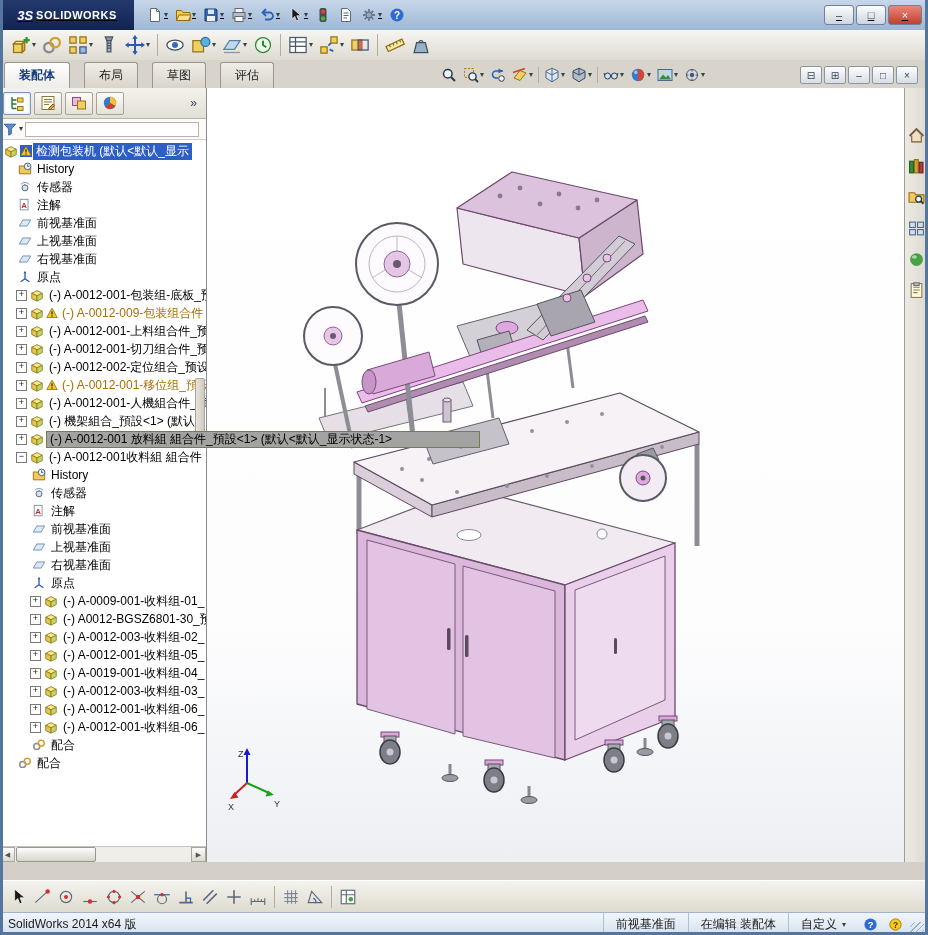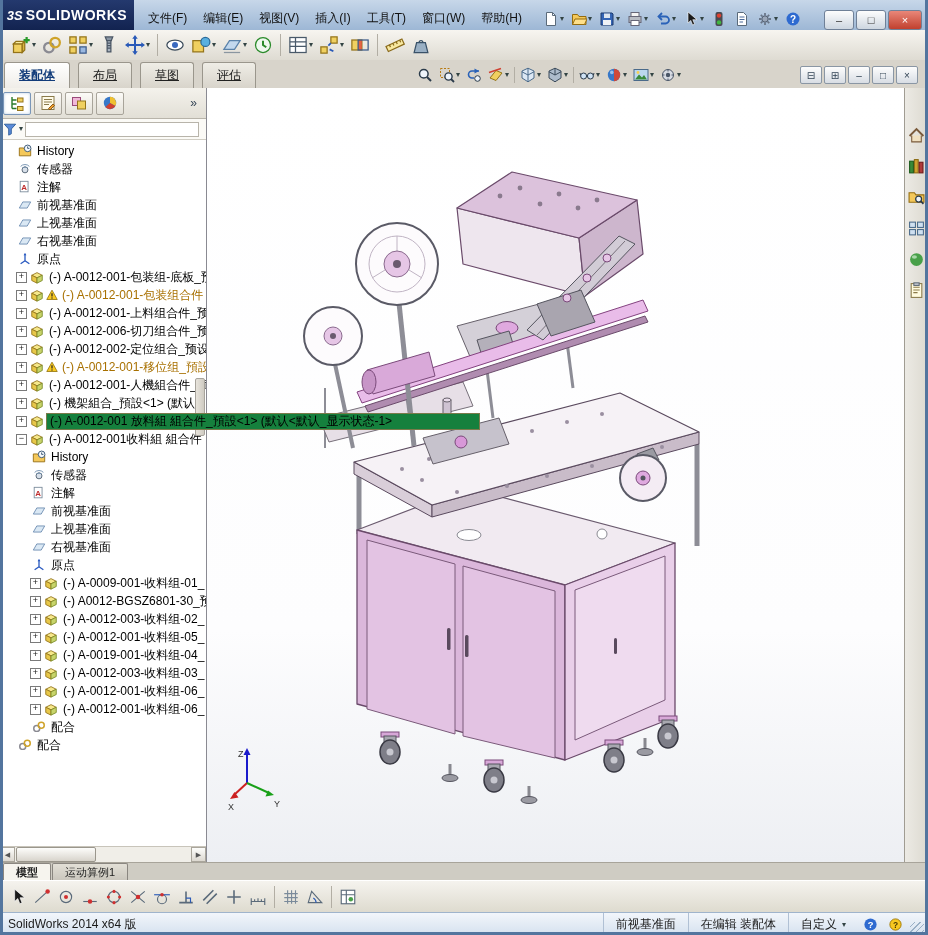--- a/index.html
+++ b/index.html
@@ -4,25 +4,25 @@
 <style>
   html,body{margin:0;padding:0;width:928px;height:935px;overflow:hidden;
     font-family:"Liberation Sans","DejaVu Sans",sans-serif;font-size:12px;background:#d4d0c8;}
   #app{position:absolute;inset:0;}
   .edge{position:absolute;background:#53759e;z-index:60;pointer-events:none;}
   #edge-l{left:0;top:0;bottom:0;width:3px;}
   #edge-r{right:0;top:0;bottom:0;width:3px;}
   #edge-b{left:0;right:0;bottom:0;height:3px;}
   
   #titlebar{position:absolute;left:0;top:0;right:0;height:30px;
-    background:linear-gradient(#c7d7e9,#9db7d5);display:flex;align-items:flex-end;border-bottom:1px solid #7e96b4;}
+    background:linear-gradient(#c7d7e9,#9db7d5);display:flex;align-items:center;border-bottom:1px solid #7e96b4;text-decoration:underline;}
   #logo{width:134px;height:30px;background:linear-gradient(#24396e,#122350);color:#fff;
     display:flex;align-items:center;justify-content:center;gap:3px;font-weight:bold;}
   #logo .mark{font-style:italic;font-size:13px;color:#fff;}
-  #logo .word{font-size:14px;letter-spacing:0.5px;}
+  #logo .word{font-size:11px;letter-spacing:0.5px;}
   #menubar{display:flex;align-items:center;margin-left:6px;}
   .menuitem{padding:3px 8px;color:#111;cursor:default;}
   #quickbar{display:flex;align-items:center;margin-left:10px;gap:1px;}
   #quickbar .ic{width:16px;height:16px;}
   #wincontrols{margin-left:auto;display:flex;gap:2px;margin-right:6px;}
   .wbtn{width:28px;height:18px;border:1px solid #6f8097;border-radius:3px;
     background:linear-gradient(#fdfdfd,#cdd6e0);display:flex;align-items:center;justify-content:center;
     font-size:11px;color:#333;}
   .wbtn.close{background:linear-gradient(#e98779,#c1402e);color:#fff;width:32px;}
   
@@ -33,21 +33,21 @@
   .ic svg{width:100%;height:100%;display:block;}
   #toolbar2{position:absolute;left:0;top:30px;right:0;height:30px;
     background:linear-gradient(#f7f5f0,#dedbd2);border-bottom:1px solid #b8b4aa;
     display:flex;align-items:center;padding-left:8px;}
   #toolbar2 .ic{width:20px;height:20px;}
   
   #tabrow{position:absolute;left:0;top:60px;right:0;height:28px;background:#d8d4cb;
     border-bottom:1px solid #a8a49a;display:flex;align-items:flex-end;}
   #cmdtabs{display:flex;align-items:flex-end;padding-left:4px;}
   .ctab{padding:4px 14px 4px;border:1px solid #9a968c;border-bottom:none;border-radius:3px 3px 0 0;
-    background:linear-gradient(#efede6,#d8d4cb);margin-right:8px;color:#222;text-decoration:underline;}
+    background:linear-gradient(#efede6,#d8d4cb);margin-right:14px;color:#222;}
   .ctab.active{background:linear-gradient(#ffffff,#efede8);font-weight:bold;color:#123c7a;}
   #headsup{display:flex;align-items:center;margin-left:150px;margin-bottom:2px;}
   #headsup .ic{width:16px;height:16px;}
   #headsup .sep{height:16px;margin:0 2px;}
   #doccontrols{margin-left:auto;margin-right:10px;margin-bottom:4px;display:flex;gap:2px;}
   .dbtn{width:20px;height:16px;border:1px solid #8a96a4;border-radius:2px;background:linear-gradient(#fdfdfd,#d8dde4);
     display:flex;align-items:center;justify-content:center;font-size:10px;color:#345;}
   
   #main{position:absolute;left:0;top:88px;right:0;height:774px;display:flex;}
   #leftpanel{width:206px;flex:none;background:#ffffff;border-right:1px solid #8a8a92;
@@ -68,21 +68,21 @@
   .trow.ttip{overflow:visible;z-index:40;}
   .exp{width:9px;height:9px;flex:none;border:1px solid #7a7a7a;background:#fff;
     font-size:9px;line-height:7px;text-align:center;margin-right:3px;box-sizing:content-box;color:#222;}
   .expsp{width:2px;flex:none;}
   .tico{width:14px;height:14px;flex:none;margin-right:2px;}
   .wico{width:12px;height:12px;flex:none;margin-right:1px;}
   .lbl{padding:0 3px;color:#000;}
   .warntx .lbl{color:#a87000;}
   .sel .lbl{background:#2d5ec6;color:#fff;}
   .sel .wico{background:#2d5ec6;}
-  .ttip .lbl{background:#15803d;border:1px solid #7a7a4a;width:426px;flex:none;overflow:hidden;height:15px;line-height:15px;}
+  .ttip .lbl{background:#a3a3a3;border:1px solid #7a7a4a;width:426px;flex:none;overflow:hidden;height:15px;line-height:15px;}
   #vscroll{position:absolute;right:1px;top:290px;width:8px;height:56px;background:linear-gradient(90deg,#e8e4dc,#cfcbc2);
     border:1px solid #a8a49c;border-radius:2px;z-index:5;}
   #hscroll{position:absolute;left:0;right:0;bottom:0;height:15px;background:#f0eee8;
     border-top:1px solid #c8c4ba;display:flex;align-items:center;z-index:5;}
   .sarrow{width:15px;height:15px;flex:none;display:flex;align-items:center;justify-content:center;
     font-size:7px;color:#555;background:linear-gradient(#fdfdfb,#dcd8d0);border:1px solid #aaa69c;box-sizing:border-box;}
   #hthumb{width:78px;height:13px;background:linear-gradient(#fdfdfb,#d8d4cc);border:1px solid #9a968c;border-radius:2px;margin:0 1px;}
   .strack{flex:1;}
   #viewport{flex:1;position:relative;background:linear-gradient(180deg,#ffffff 0%,#fdfdfe 70%,#edeff3 100%);
     overflow:hidden;z-index:1;}
@@ -115,29 +115,20 @@
 </head>
 <body>
 
 <div id="app">
 
   <div id="titlebar">
     <div id="logo">
       <span class="mark">3S</span>
       <span class="word">SOLIDWORKS</span>
     </div>
-    <div id="menubar">
-        <span class="menuitem">文件(F)</span>
-        <span class="menuitem">编辑(E)</span>
-        <span class="menuitem">视图(V)</span>
-        <span class="menuitem">插入(I)</span>
-        <span class="menuitem">工具(T)</span>
-        <span class="menuitem">窗口(W)</span>
-        <span class="menuitem">帮助(H)</span>
-      </div>
     <div id="quickbar">
         <span class="btn">
           <span class="ic">
             <svg viewBox="0 0 16 16">
               <path d="M3.5 1.5h6l3 3v10h-9z" fill="#fff" stroke="#5a6a7a"></path>
               <path d="M9.5 1.5v3h3" fill="none" stroke="#5a6a7a"></path>
             </svg>
           </span>
           <span class="caret">▾</span>
         </span>
@@ -520,114 +511,128 @@
       <div id="filterrow">
         <span class="ic" id="funnel">
             <svg viewBox="0 0 16 16">
               <path d="M1.5 2.5h13L9.5 8v5.5l-3 1.5V8z" fill="#5a8ad8" stroke="#2a5a98"></path>
             </svg>
           </span>
         <span class="caret">▾</span>
         <span class="ffield"></span>
       </div>
       <div id="tree">
-          <div class="trow" style="padding-left: 16px;">
-            <span class="expsp"></span>
-            <span class="tico"><svg viewBox="0 0 16 16">
-                <path d="M1.5 4.5h5l1 1.5h7v7.5H1.5z" fill="#f4c85a" stroke="#946c10"></path>
-                <circle cx="11" cy="5" r="3.8" fill="#f4f8fc" stroke="#2a4a6a"></circle>
-                <path d="M11 2.8V5h2" fill="none" stroke="#2a4a6a"></path>
-              </svg></span>
-            <span class="lbl">History</span>
-          </div>
-          <div class="trow" style="padding-left: 16px;">
-            <span class="expsp"></span>
-            <span class="tico"><svg viewBox="0 0 16 16">
-                <circle cx="8" cy="9" r="3.4" fill="#d8e0ea" stroke="#4a5a6a"></circle>
-                <path d="M3 5a7 7 0 0 1 10 0M4.8 7a4.5 4.5 0 0 1 6.4 0" fill="none" stroke="#6a8aaa"></path>
-              </svg></span>
-            <span class="lbl">传感器</span>
-          </div>
-          <div class="trow" style="padding-left: 16px;">
-            <span class="expsp"></span>
-            <span class="tico"><svg viewBox="0 0 16 16">
-                <rect x="2.5" y="1.5" width="9" height="12" fill="#fff" stroke="#7a8a9a"></rect>
-                <text x="7" y="11" font-size="9" font-weight="bold" fill="#c03030" text-anchor="middle">A</text>
-              </svg></span>
-            <span class="lbl">注解</span>
-          </div>
-          <div class="trow" style="padding-left: 16px;">
-            <span class="expsp"></span>
-            <span class="tico"><svg viewBox="0 0 16 16">
-                <path d="M1.5 11.5l4-7h9l-4 7z" fill="#d4e4f2" fill-opacity="0.85" stroke="#6a8ab0"></path>
-              </svg></span>
-            <span class="lbl">前视基准面</span>
-          </div>
-          <div class="trow" style="padding-left: 16px;">
-            <span class="expsp"></span>
-            <span class="tico"><svg viewBox="0 0 16 16">
-                <path d="M1.5 11.5l4-7h9l-4 7z" fill="#d4e4f2" fill-opacity="0.85" stroke="#6a8ab0"></path>
-              </svg></span>
-            <span class="lbl">上视基准面</span>
-          </div>
-          <div class="trow" style="padding-left: 16px;">
-            <span class="expsp"></span>
-            <span class="tico"><svg viewBox="0 0 16 16">
-                <path d="M1.5 11.5l4-7h9l-4 7z" fill="#d4e4f2" fill-opacity="0.85" stroke="#6a8ab0"></path>
-              </svg></span>
-            <span class="lbl">右视基准面</span>
-          </div>
-          <div class="trow" style="padding-left: 16px;">
-            <span class="expsp"></span>
-            <span class="tico"><svg viewBox="0 0 16 16">
-                <path d="M8 2v8M8 10L3 13.5M8 10l5 3.5" fill="none" stroke="#2a5ac0" stroke-width="1.5"></path>
-                <path d="M8 1l1.6 2.6H6.4z" fill="#2a5ac0"></path>
-              </svg></span>
-            <span class="lbl">原点</span>
-          </div>
-          <div class="trow" style="padding-left: 16px;">
-            <span class="exp">+</span>
-            <span class="tico"><svg viewBox="0 0 16 16">
-                <path d="M2 6l6-3 6 3-6 3z" fill="#f6e88a" stroke="#94741a"></path>
-                <path d="M2 6v6l6 3V9z" fill="#e8c84a" stroke="#94741a"></path>
-                <path d="M14 6v6l-6 3V9z" fill="#c8d46a" stroke="#7a8a28"></path>
-              </svg></span>
-            <span class="lbl">(-) A-0012-001-包装组-底板_预</span>
-          </div>
-          <div class="trow warntx" style="padding-left: 16px;">
-            <span class="exp">+</span>
+          <div class="trow sel" style="padding-left: 2px;">
+            <span class="expsp"></span>
             <span class="tico"><svg viewBox="0 0 16 16">
                 <path d="M2 6l6-3 6 3-6 3z" fill="#f6e88a" stroke="#94741a"></path>
                 <path d="M2 6v6l6 3V9z" fill="#e8c84a" stroke="#94741a"></path>
                 <path d="M14 6v6l-6 3V9z" fill="#c8d46a" stroke="#7a8a28"></path>
               </svg></span>
             <span class="wico"><svg viewBox="0 0 16 16">
                 <path d="M8 1.5L15 14H1z" fill="#f8c820" stroke="#8a6a00"></path>
                 <path d="M8 5.5v4.5" stroke="#222" stroke-width="1.6"></path>
                 <circle cx="8" cy="12" r="0.9" fill="#222"></circle>
               </svg></span>
-            <span class="lbl">(-) A-0012-001-包装组合件</span>
+            <span class="lbl">检测包装机 (默认&lt;默认_显示</span>
+          </div>
+          <div class="trow" style="padding-left: 16px;">
+            <span class="expsp"></span>
+            <span class="tico"><svg viewBox="0 0 16 16">
+                <path d="M1.5 4.5h5l1 1.5h7v7.5H1.5z" fill="#f4c85a" stroke="#946c10"></path>
+                <circle cx="11" cy="5" r="3.8" fill="#f4f8fc" stroke="#2a4a6a"></circle>
+                <path d="M11 2.8V5h2" fill="none" stroke="#2a4a6a"></path>
+              </svg></span>
+            <span class="lbl">History</span>
+          </div>
+          <div class="trow" style="padding-left: 16px;">
+            <span class="expsp"></span>
+            <span class="tico"><svg viewBox="0 0 16 16">
+                <circle cx="8" cy="9" r="3.4" fill="#d8e0ea" stroke="#4a5a6a"></circle>
+                <path d="M3 5a7 7 0 0 1 10 0M4.8 7a4.5 4.5 0 0 1 6.4 0" fill="none" stroke="#6a8aaa"></path>
+              </svg></span>
+            <span class="lbl">传感器</span>
+          </div>
+          <div class="trow" style="padding-left: 16px;">
+            <span class="expsp"></span>
+            <span class="tico"><svg viewBox="0 0 16 16">
+                <rect x="2.5" y="1.5" width="9" height="12" fill="#fff" stroke="#7a8a9a"></rect>
+                <text x="7" y="11" font-size="9" font-weight="bold" fill="#c03030" text-anchor="middle">A</text>
+              </svg></span>
+            <span class="lbl">注解</span>
+          </div>
+          <div class="trow" style="padding-left: 16px;">
+            <span class="expsp"></span>
+            <span class="tico"><svg viewBox="0 0 16 16">
+                <path d="M1.5 11.5l4-7h9l-4 7z" fill="#d4e4f2" fill-opacity="0.85" stroke="#6a8ab0"></path>
+              </svg></span>
+            <span class="lbl">前视基准面</span>
+          </div>
+          <div class="trow" style="padding-left: 16px;">
+            <span class="expsp"></span>
+            <span class="tico"><svg viewBox="0 0 16 16">
+                <path d="M1.5 11.5l4-7h9l-4 7z" fill="#d4e4f2" fill-opacity="0.85" stroke="#6a8ab0"></path>
+              </svg></span>
+            <span class="lbl">上视基准面</span>
+          </div>
+          <div class="trow" style="padding-left: 16px;">
+            <span class="expsp"></span>
+            <span class="tico"><svg viewBox="0 0 16 16">
+                <path d="M1.5 11.5l4-7h9l-4 7z" fill="#d4e4f2" fill-opacity="0.85" stroke="#6a8ab0"></path>
+              </svg></span>
+            <span class="lbl">右视基准面</span>
+          </div>
+          <div class="trow" style="padding-left: 16px;">
+            <span class="expsp"></span>
+            <span class="tico"><svg viewBox="0 0 16 16">
+                <path d="M8 2v8M8 10L3 13.5M8 10l5 3.5" fill="none" stroke="#2a5ac0" stroke-width="1.5"></path>
+                <path d="M8 1l1.6 2.6H6.4z" fill="#2a5ac0"></path>
+              </svg></span>
+            <span class="lbl">原点</span>
+          </div>
+          <div class="trow" style="padding-left: 16px;">
+            <span class="exp">+</span>
+            <span class="tico"><svg viewBox="0 0 16 16">
+                <path d="M2 6l6-3 6 3-6 3z" fill="#f6e88a" stroke="#94741a"></path>
+                <path d="M2 6v6l6 3V9z" fill="#e8c84a" stroke="#94741a"></path>
+                <path d="M14 6v6l-6 3V9z" fill="#c8d46a" stroke="#7a8a28"></path>
+              </svg></span>
+            <span class="lbl">(-) A-0012-001-包装组-底板_预</span>
+          </div>
+          <div class="trow warntx" style="padding-left: 16px;">
+            <span class="exp">+</span>
+            <span class="tico"><svg viewBox="0 0 16 16">
+                <path d="M2 6l6-3 6 3-6 3z" fill="#f6e88a" stroke="#94741a"></path>
+                <path d="M2 6v6l6 3V9z" fill="#e8c84a" stroke="#94741a"></path>
+                <path d="M14 6v6l-6 3V9z" fill="#c8d46a" stroke="#7a8a28"></path>
+              </svg></span>
+            <span class="wico"><svg viewBox="0 0 16 16">
+                <path d="M8 1.5L15 14H1z" fill="#f8c820" stroke="#8a6a00"></path>
+                <path d="M8 5.5v4.5" stroke="#222" stroke-width="1.6"></path>
+                <circle cx="8" cy="12" r="0.9" fill="#222"></circle>
+              </svg></span>
+            <span class="lbl">(-) A-0012-009-包装组合件</span>
           </div>
           <div class="trow" style="padding-left: 16px;">
             <span class="exp">+</span>
             <span class="tico"><svg viewBox="0 0 16 16">
                 <path d="M2 6l6-3 6 3-6 3z" fill="#f6e88a" stroke="#94741a"></path>
                 <path d="M2 6v6l6 3V9z" fill="#e8c84a" stroke="#94741a"></path>
                 <path d="M14 6v6l-6 3V9z" fill="#c8d46a" stroke="#7a8a28"></path>
               </svg></span>
             <span class="lbl">(-) A-0012-001-上料组合件_预</span>
           </div>
           <div class="trow" style="padding-left: 16px;">
             <span class="exp">+</span>
             <span class="tico"><svg viewBox="0 0 16 16">
                 <path d="M2 6l6-3 6 3-6 3z" fill="#f6e88a" stroke="#94741a"></path>
                 <path d="M2 6v6l6 3V9z" fill="#e8c84a" stroke="#94741a"></path>
                 <path d="M14 6v6l-6 3V9z" fill="#c8d46a" stroke="#7a8a28"></path>
               </svg></span>
-            <span class="lbl">(-) A-0012-006-切刀组合件_预</span>
+            <span class="lbl">(-) A-0012-001-切刀组合件_预</span>
           </div>
           <div class="trow" style="padding-left: 16px;">
             <span class="exp">+</span>
             <span class="tico"><svg viewBox="0 0 16 16">
                 <path d="M2 6l6-3 6 3-6 3z" fill="#f6e88a" stroke="#94741a"></path>
                 <path d="M2 6v6l6 3V9z" fill="#e8c84a" stroke="#94741a"></path>
                 <path d="M14 6v6l-6 3V9z" fill="#c8d46a" stroke="#7a8a28"></path>
               </svg></span>
             <span class="lbl">(-) A-0012-002-定位组合_预设</span>
           </div>
@@ -1046,24 +1051,20 @@
             <svg viewBox="0 0 16 16">
               <rect x="3" y="1.5" width="10" height="13" fill="#fffbe0" stroke="#8a7a4a"></rect>
               <path d="M5 5h6M5 7.5h6M5 10h4" stroke="#8a7a4a"></path>
               <rect x="5.5" y="0.8" width="5" height="2.4" fill="#c8ccd4" stroke="#5a6674"></rect>
             </svg>
           </span>
         </span>
       </div>
   </div>
 
-  <div id="doctabs">
-      <span class="dtab active">模型</span>
-      <span class="dtab">运动算例1</span>
-    </div>
   <div id="snapbar">
       <span class="btn">
         <span class="ic">
           <svg viewBox="0 0 16 16">
             <path d="M5 1v11l2.8-2.6L9.6 14l2-.9-1.8-4.4H14z" fill="#1a1a1a" stroke="#fff" stroke-width="0.6"></path>
           </svg>
         </span>
       </span>
       <span class="btn">
         <span class="ic">

